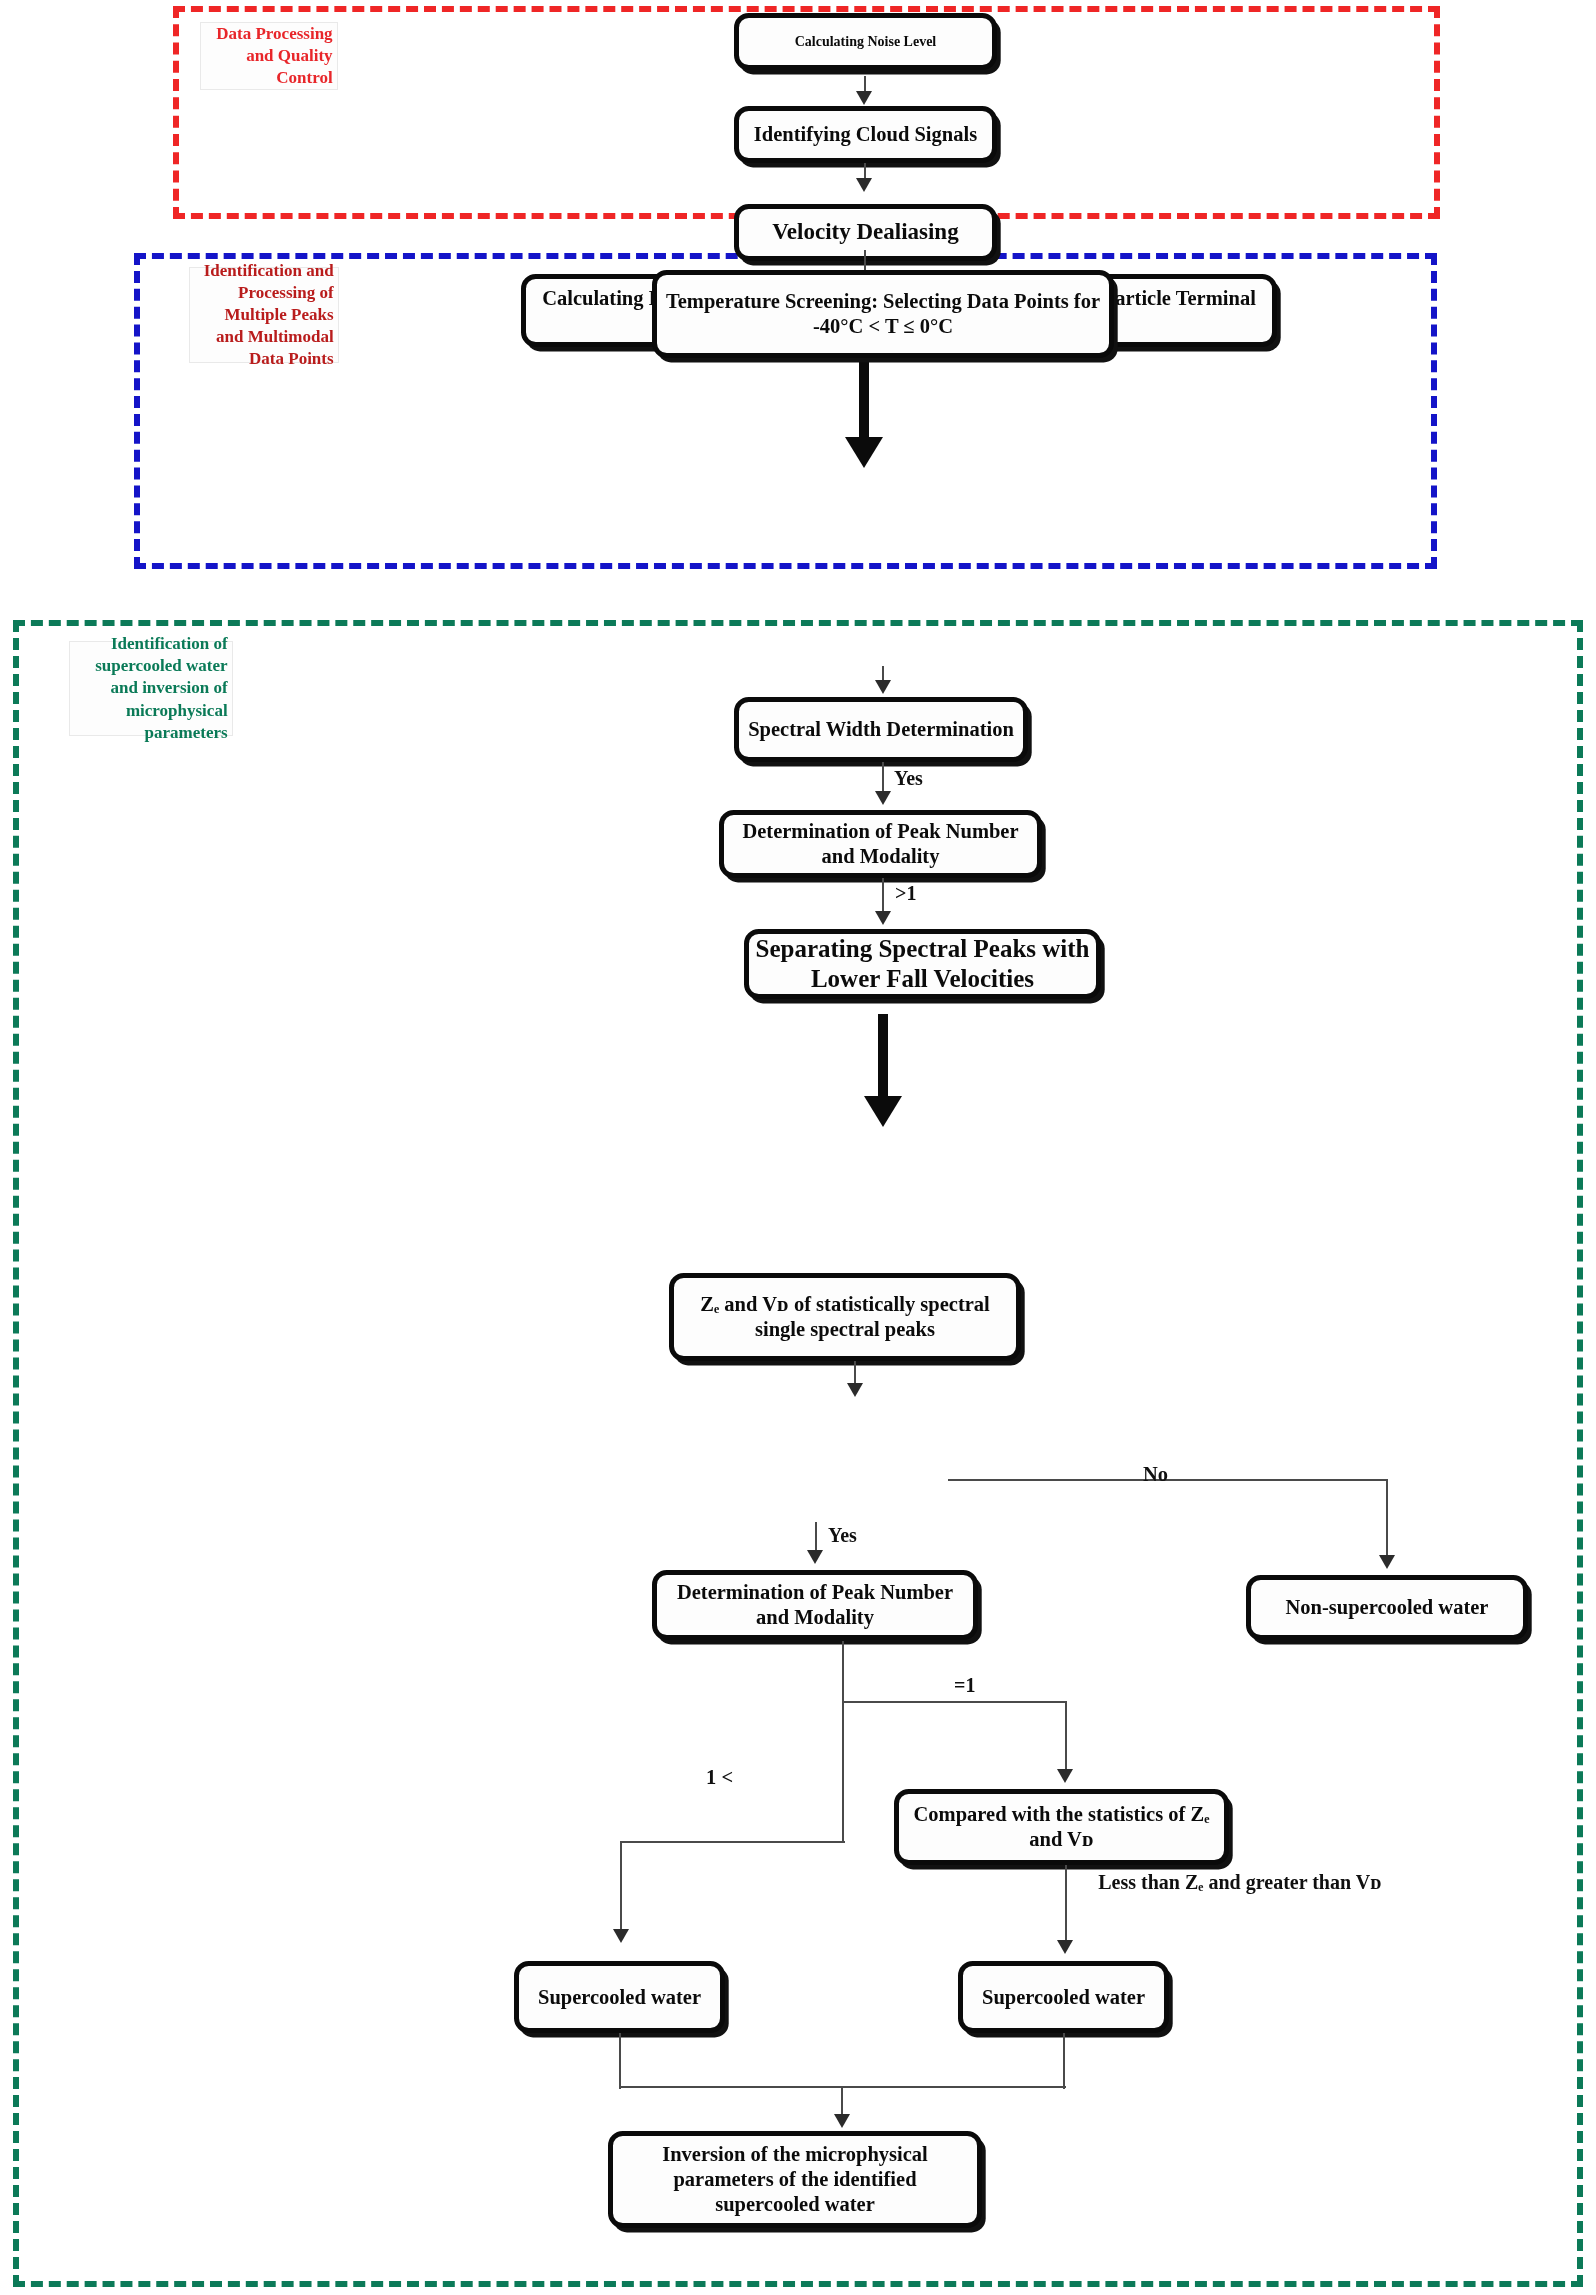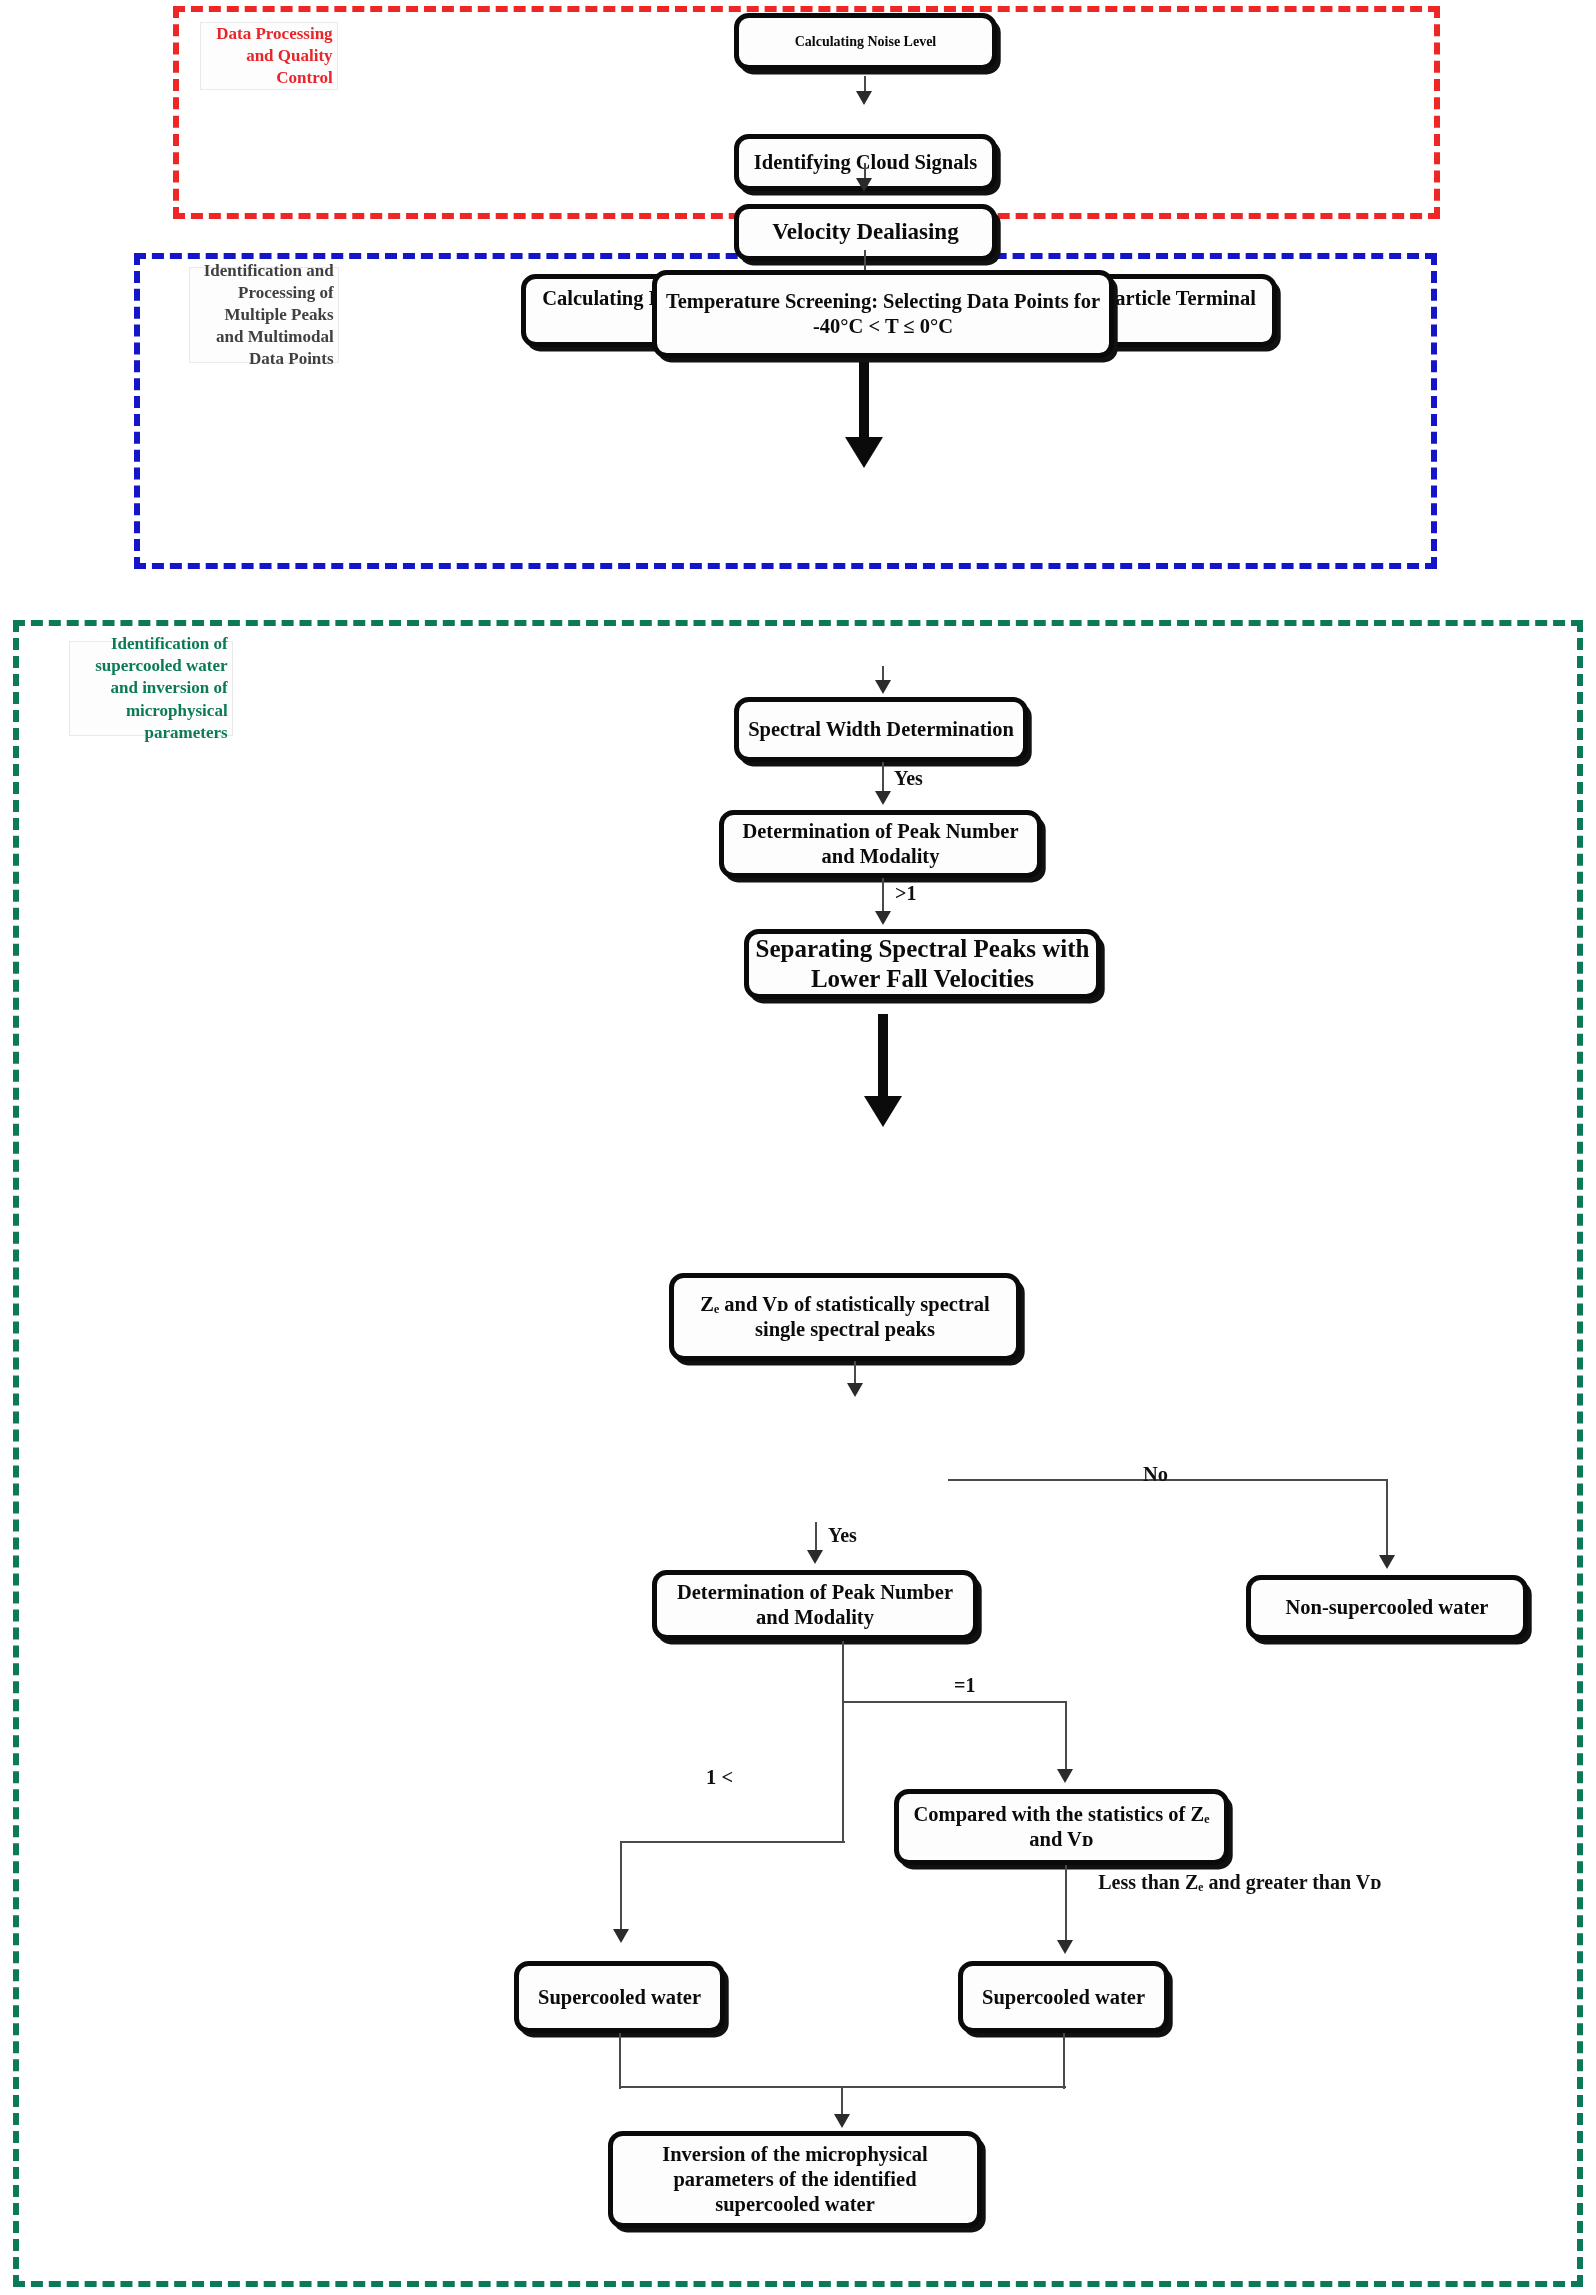--- a/index.html
+++ b/index.html
@@ -12,21 +12,21 @@
   .sec-blue{border:6.6px dashed #1414c8;}
   .sec-green{border:6.6px dashed #0c7a58;}
 
   
   .sec-label{position:absolute;box-sizing:border-box;
       background:#fdfdfd;border:0.7px solid #e9e9e9;
       display:flex;align-items:center;justify-content:center;
       text-align:right;font-weight:bold;line-height:1.30;
       padding:5.9px 4.4px;}
   .lab-red{color:#e8262a;}
-  .lab-blue{color:#404040;}
+  .lab-blue{color:#b91c1c;}
   .lab-green{color:#0a7a57;}
 
   
   .node{position:absolute;box-sizing:border-box;
       background:#fdfdfd;
       border:5.1px solid #0a0a0a;
       border-radius:14.7px;
       box-shadow:4.4px 5.1px 0 -0.7px #111;
       display:flex;align-items:center;justify-content:center;
       text-align:center;font-weight:bold;color:#0b0b0b;
@@ -66,21 +66,21 @@
   <div class="sec-label lab-green" style="left:69px;top:641px;width:164px;height:95px;font-size:17px;">
     <span>Identification of supercooled water and inversion of microphysical parameters</span>
   </div>
 
   <div class="node" style="left:734px;top:13px;width:263px;height:57px;font-size:14px;">
     <span>Calculating Noise Level</span>
   </div>
   <div class="vline" style="left:864px;top:76px;height:20.5px;"></div>
   <div class="arrow-dn" style="left:856px;top:91px;"></div>
 
-  <div class="node" style="left:734px;top:106px;width:263px;height:57px;font-size:20.5px;margin-top:28px;">
+  <div class="node" style="left:734px;top:106px;width:263px;height:57px;font-size:20.5px;">
     <span>Identifying Cloud Signals</span>
   </div>
   <div class="vline" style="left:864px;top:163px;height:20.5px;"></div>
   <div class="arrow-dn" style="left:856px;top:178px;"></div>
 
   <div class="node" style="left:734px;top:192px;width:263px;height:57px;font-size:23px;margin-top:12px;">
     <span>Velocity Dealiasing</span>
   </div>
   <div class="vline" style="left:864px;top:250px;height:25px;"></div>
 

